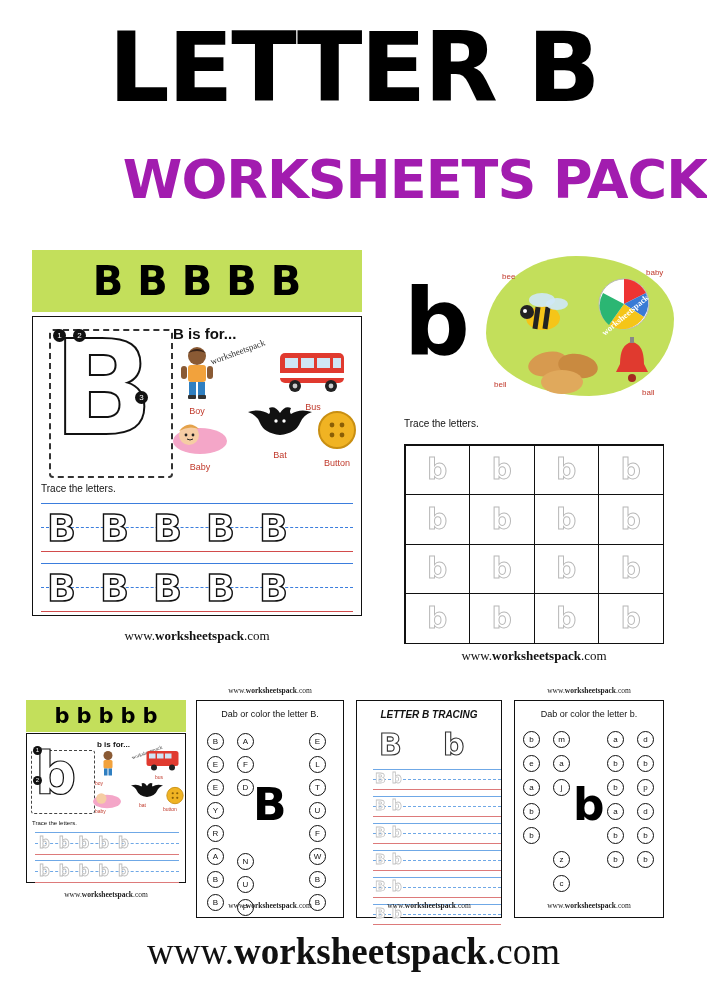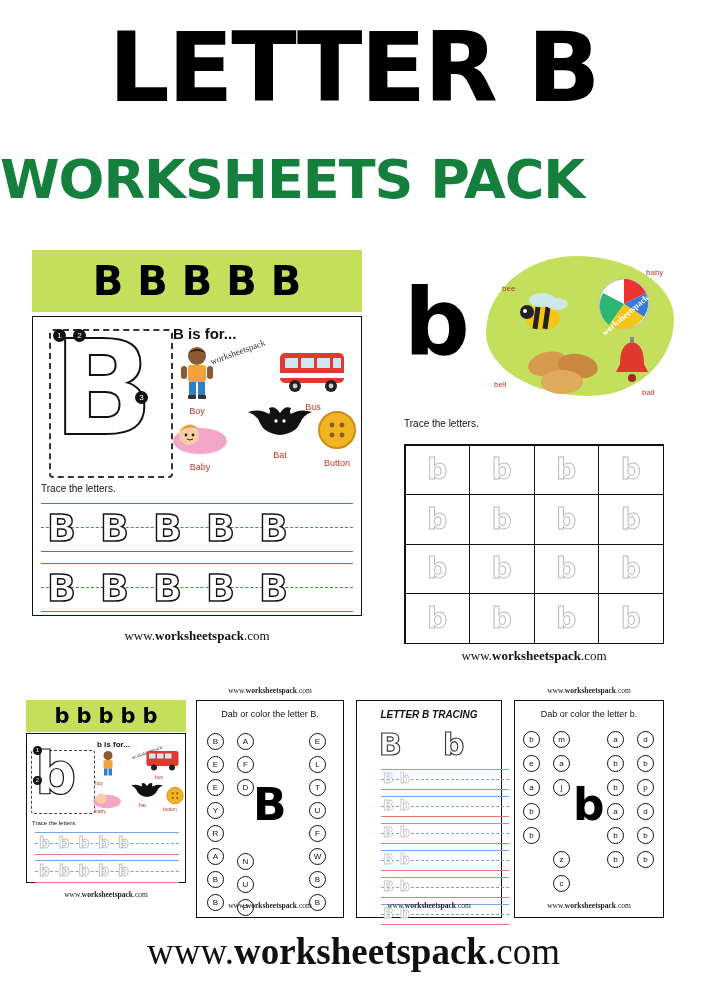--- a/index.html
+++ b/index.html
@@ -11,23 +11,23 @@
   .page{position:relative;width:589px;height:1000px;}
 
   
   .title{
     position:absolute;top:18px;left:0;width:707px;text-align:center;
     font-family:"DejaVu Sans",sans-serif;
     font-weight:bold;font-size:96px;letter-spacing:-2px;color:#000;
     line-height:1.05;
   }
   .subtitle{
-    position:absolute;top:148px;left:0;width:707px;text-align:left;
+    position:absolute;top:148px;left:0;width:707px;text-align:right;
     font-family:"DejaVu Sans",sans-serif;
-    font-weight:bold;font-size:54px;letter-spacing:-1px;color:#15803d;
+    font-weight:bold;font-size:54px;letter-spacing:-1px;color:#a21caf;
   }
 
   
   .sheet{position:absolute;background:#fff;box-sizing:border-box;}
   .bordered{border:1px solid #111;}
 
   
   #ws1{left:32px;top:250px;width:330px;height:430px;}
   #ws1 .greenbar{
     position:absolute;left:0;top:0;width:330px;height:62px;background:#c3df5b;
@@ -282,21 +282,21 @@
       <ellipse cx="24" cy="20" rx="20" ry="12" fill="#d79a4f" transform="rotate(-12 24 20)"></ellipse>
       <ellipse cx="54" cy="22" rx="20" ry="12" fill="#c98a40" transform="rotate(10 54 22)"></ellipse>
       <ellipse cx="38" cy="38" rx="21" ry="12" fill="#e0a95c"></ellipse>
     </svg>
     <svg style="position:absolute;left:222px;top:84px;" width="40" height="52" viewBox="0 0 40 52">
       <path d="M20 6 q12 2 12 22 l4 8 h-32 l4 -8 q0 -20 12 -22z" fill="#e03a2f"></path>
       <circle cx="20" cy="42" r="4" fill="#a52a20"></circle>
       <rect x="18" y="1" width="4" height="6" fill="#888"></rect>
     </svg>
 
-    <div class="tag" style="left:112px;top:32px;">bee</div>
+    <div class="tag" style="left:112px;top:20px;">bee</div>
     <div class="tag" style="left:256px;top:16px;">baby</div>
     <div class="tag" style="left:104px;top:128px;">bell</div>
     <div class="tag" style="left:252px;top:136px;">ball</div>
 
     <div class="wmark-rot" style="left:206px;top:58px;font-size:8.5px;color:#fff;transform:rotate(-40deg);font-weight:bold;">worksheetspack</div>
 
     <div class="traceLabel" style="left:14px;top:166px;">Trace the letters.</div>
 
     <div class="grid4">
       <div class="cell">
@@ -471,21 +471,21 @@
       <span>www.</span><b>worksheetspack</b><span>.com</span>
     </div>
   </div>
 
   <div class="sheet bordered" id="ws5">
     <div class="sheetTitle sheetTitleBold" style="top:8px;">LETTER B TRACING</div>
 
     <div style="position:absolute;left:22px;top:26px;font-family:'DejaVu Sans',sans-serif;font-weight:bold;font-size:30px;color:#fff;-webkit-text-stroke:1.1px #333;">B</div>
     <div style="position:absolute;left:86px;top:26px;font-family:'DejaVu Sans',sans-serif;font-weight:bold;font-size:30px;color:#fff;-webkit-text-stroke:1.1px #333;">b</div>
 
-    <div style="position:absolute;left:16px;top:68px;width:100%;">
+    <div style="position:absolute;left:8px;top:68px;width:100%;">
       <div style="position:relative;height:21px;">
         <div class="miniline blue" style="top:0;"></div>
           <div class="miniline bluedash" style="top:10px;"></div>
           <div class="miniline redline" style="top:20px;"></div>
         <div style="position:absolute;left:10px;top:1px;font-family:'DejaVu Sans',sans-serif;font-weight:bold;font-size:14px;color:#fff;-webkit-text-stroke:0.8px #c4c4c4;letter-spacing:6px;">Bb</div>
       </div>
       <div style="position:relative;height:21px;margin-top:6px;">
         <div class="miniline blue" style="top:0;"></div>
           <div class="miniline bluedash" style="top:10px;"></div>
           <div class="miniline redline" style="top:20px;"></div>

